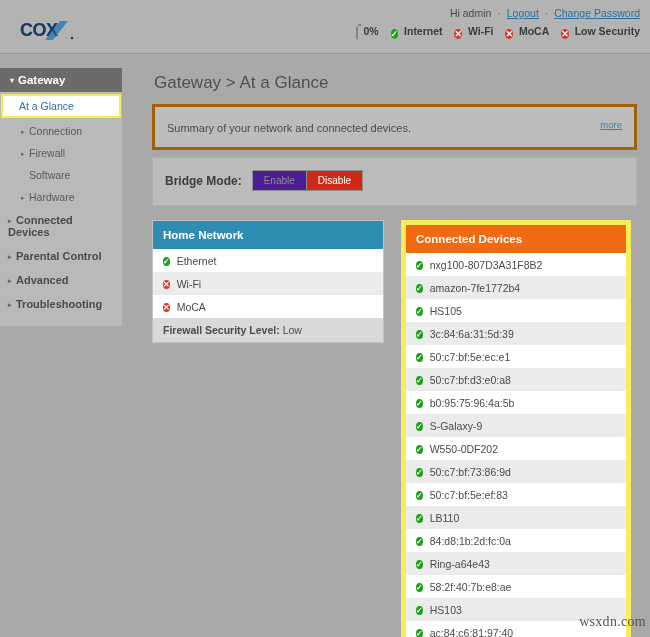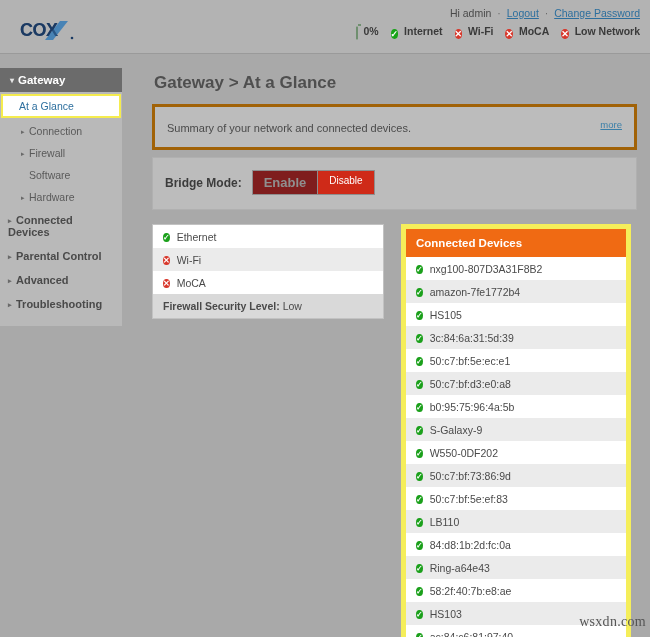--- a/index.html
+++ b/index.html
@@ -159,21 +159,21 @@
 
   
   .main {
     position: absolute;
     left: 152px;
     top: 0;
     width: 485px;
   }
   .page-title {
     font-size: 17px;
-    font-weight: bold;
+    font-weight: normal;
     color: #4f4f4f;
     margin: 19px 0 11px 2px;
   }
   .panel-summary {
     background: #bcbcbc;
     border: 3px solid #a16207;
     padding: 11px 12px;
     position: relative;
     min-height: 18px;
   }
@@ -201,26 +201,25 @@
     font-size: 12px;
     font-weight: bold;
     color: #3c3c3c;
     margin-right: 10px;
   }
   .btn-group {
     display: inline-flex;
     border: 1px solid #8e8e8e;
   }
   .btn-enable {
-    background: #7f1d1d;
+    background: #4c1d95;
     color: #8f8f8f;
-    font-size: 13px;
+    font-size: 10px;
     padding: 4px 11px;
     border-right: 1px solid #8e8e8e;
-    font-weight: bold;
   }
   .btn-disable {
     background: #cf2a18;
     color: #ffffff;
     font-size: 10px;
     padding: 4px 11px;
   }
 
   
   .panels {
@@ -335,21 +334,21 @@
         <span>Wi-Fi</span>
       </span>
 
       <span class="status-item">
         <span class="st-ico"><span class="dot bad">✕</span></span>
         <span>MoCA</span>
       </span>
 
       <span class="status-item">
         <span class="st-ico"><span class="dot bad">✕</span></span>
-        <span>Low Network</span>
+        <span>Low Security</span>
       </span>
 
     </div>
   </div>
 </div>
 
 <div class="page">
 
   <div class="sidebar">
 
@@ -407,20 +406,21 @@
       <span class="bridge-label">Bridge Mode:</span>
       <span class="btn-group">
         <span class="btn-enable">Enable</span>
         <span class="btn-disable">Disable</span>
       </span>
     </div>
 
     <div class="panels">
 
       <div class="card home">
+        <div class="card-hd hd-blue">Home Network</div>
 
         <div class="row">
           <span class="ico"><span class="dot-sm ok">✓</span></span>
           <span>Ethernet</span>
         </div>
 
         <div class="row alt">
           <span class="ico"><span class="dot-sm bad">✕</span></span>
           <span>Wi-Fi</span>
         </div>

